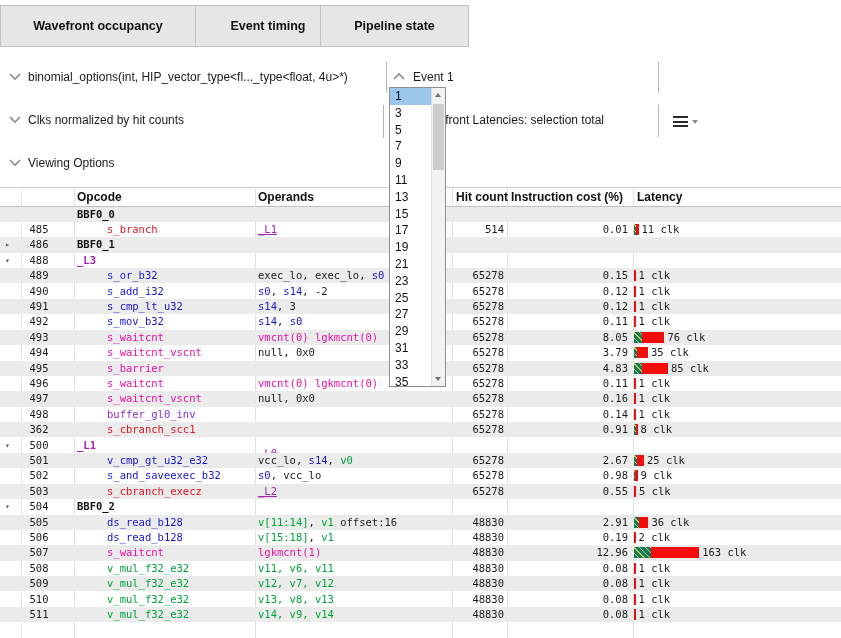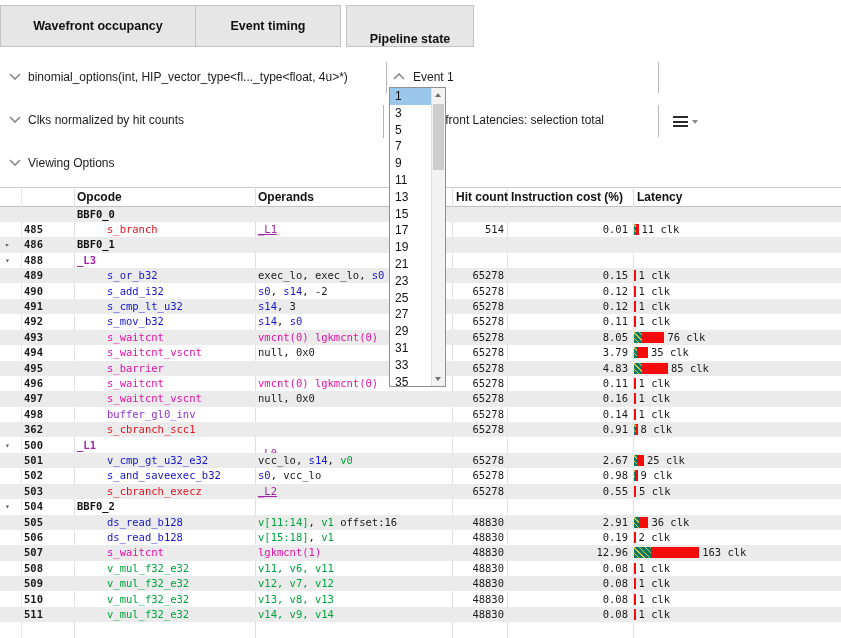--- a/index.html
+++ b/index.html
@@ -23,21 +23,21 @@
 
   
   .hline{position:absolute;height:1px;background:#c9c9c9;left:0;width:841px;}
   .vline{position:absolute;top:187px;bottom:0;width:1px;background:#e0e0e0;}
   .colhdr{position:absolute;top:190px;height:16px;font-weight:bold;font-size:12px;color:#111;white-space:nowrap;}
   #rows{position:absolute;left:0;top:0;width:841px;height:638px;}
   .row{position:absolute;left:0;width:841px;height:15.4px;
        font-family:"DejaVu Sans Mono",monospace;font-size:10.5px;line-height:15.4px;color:#1a1a1a;}
   .row.stripe{background:#ebebeb;}
   .cell{position:absolute;top:0;height:15.4px;white-space:nowrap;}
-  .num{left:24px;width:46px;text-align:left;font-weight:bold;}
+  .num{left:16px;width:46px;text-align:center;}
   .rt{text-align:right;}
   .exp{position:absolute;left:5px;top:0;font-size:8px;color:#5a5a5a;line-height:15.4px;}
   .latwrap{position:absolute;left:634px;top:0;height:15.4px;display:flex;align-items:center;}
   .latg{height:11px;background:repeating-linear-gradient(45deg,#0b7a60 0,#0b7a60 3px,#d2c74b 3px,#d2c74b 4px);}
   .latr{height:11px;background:#f40b0b;}
   .lattxt{margin-left:3px;}
 
   
   #popup{position:absolute;left:389px;top:87px;width:57px;height:300px;background:#fff;
          border:1px solid #8f8f8f;box-sizing:border-box;z-index:20;overflow:hidden;}
@@ -56,21 +56,21 @@
 <body>
 
 <div id="screen">
 
   <div class="tab" style="left:0;width:196px;">
       <span>Wavefront occupancy</span>
     </div>
   <div class="tab" style="left:195px;width:146px;">
       <span>Event timing</span>
     </div>
-  <div class="tab" style="left:346px;width:128px;align-items:flex-end;">
+  <div class="tab" style="left:320px;width:149px;">
       <span>Pipeline state</span>
     </div>
 
   <svg class="chev" style="left:8px;top:72px;" viewBox="0 0 14 9">
       <polyline points="2,2 7,7 12,2" fill="none" stroke="#8d8d8d" stroke-width="1.7"></polyline>
     </svg>
   <div class="ctl-label" style="left:28px;top:70px;">binomial_options(int, HIP_vector_type&lt;fl..._type&lt;float, 4u&gt;*)</div>
   <div class="vsep" style="left:386px;top:62px;height:31px;"></div>
 
   <svg class="chev" style="left:392px;top:72px;" viewBox="0 0 14 9">

